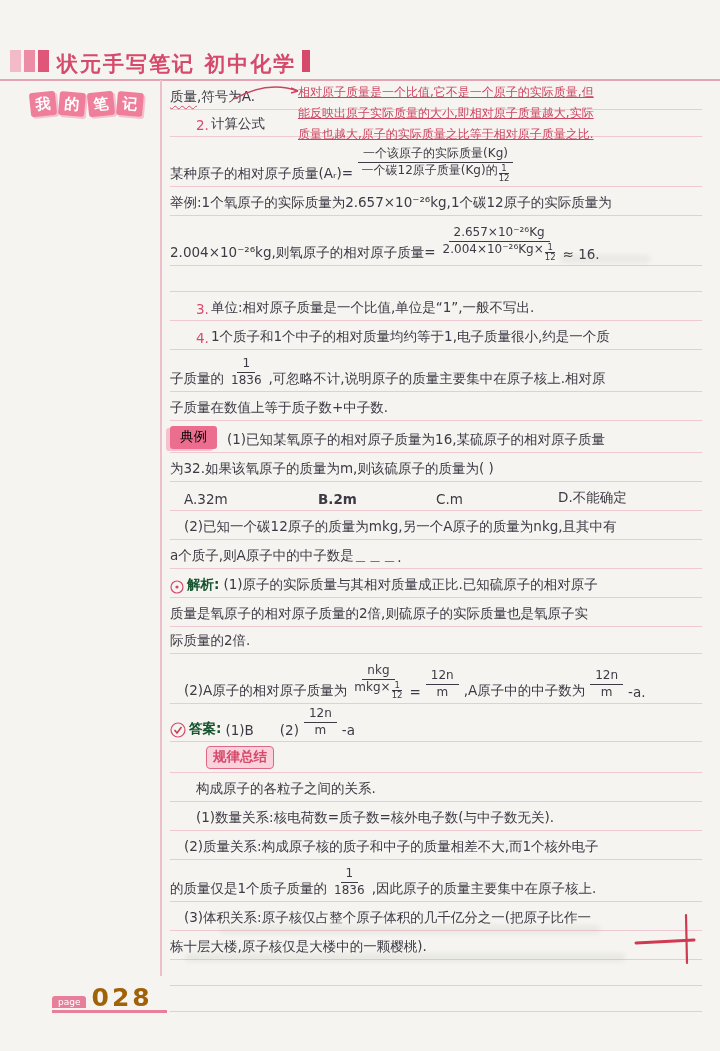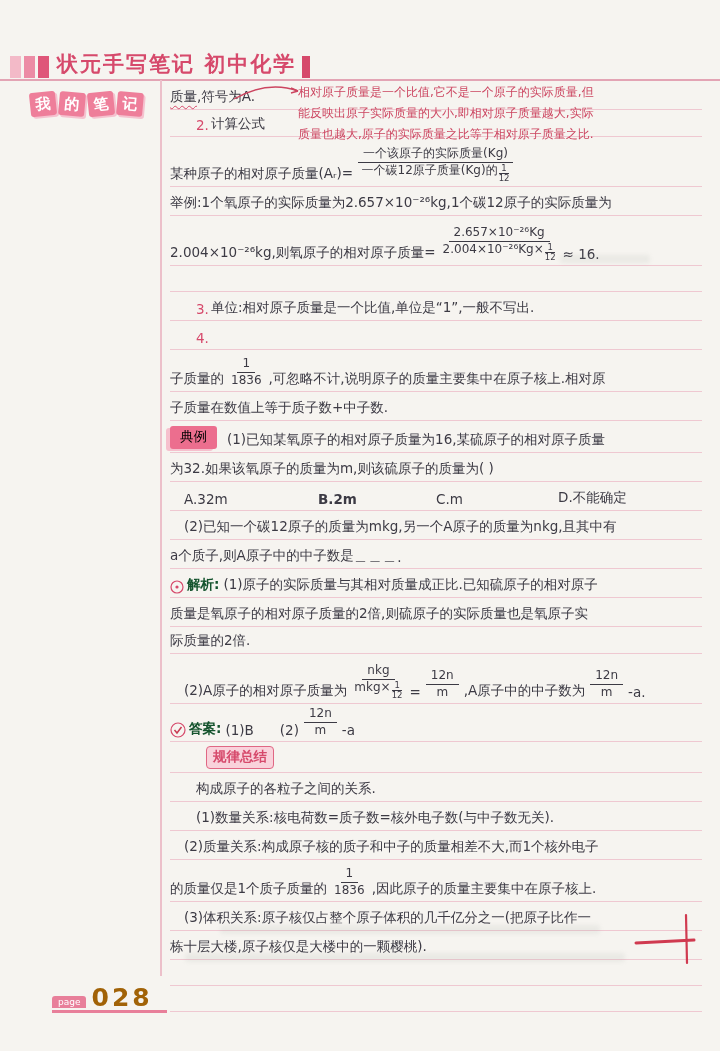--- a/index.html
+++ b/index.html
@@ -3,21 +3,21 @@
 <meta charset="utf-8">
 <style>
   * { margin:0; padding:0; box-sizing:border-box; }
   html,body { background:#e9e6e2; }
   .page {
     position:relative; width:720px; height:1051px; margin:0 auto;
     background:#f6f4f0; overflow:hidden;
     font-family:"DejaVu Sans", sans-serif; color:#3c3a44;
   }
   
-  .header { position:absolute; top:50px; left:10px; display:flex; align-items:flex-end; }
+  .header { position:absolute; top:50px; left:10px; display:flex; align-items:flex-start; }
   .hblocks { display:flex; gap:3px; margin-right:8px; }
   .hblocks i { width:11px; height:22px; display:block; }
   .hb1{ background:#f3bac8; } .hb2{ background:#ec8ca5; } .hb3{ background:#df5679; }
   .htitle { font-size:21px; font-weight:bold; color:#d6496b; letter-spacing:2px; }
   .hbar { width:8px; height:22px; background:#d6496b; margin-left:6px; }
   .header-rule { position:absolute; top:79px; left:0; width:720px; height:2px; background:#e3a4b4; }
   
   .vdivider { position:absolute; top:80px; left:160px; width:2px; height:896px; background:#ecc0ca; }
   
   .mybadge { position:absolute; top:92px; left:30px; display:flex; }
@@ -37,21 +37,21 @@
   .nline.tall { min-height:50px; }
   .nline.mid  { min-height:42px; }
   .nline.empty{ min-height:26px; }
   .ind  { padding-left:26px; }
   .ind2 { padding-left:14px; }
   .pinknum { color:#d6496b; margin-right:2px; }
   .wavy { text-decoration:underline wavy #d6496b 1px; text-underline-offset:4px; }
   
   .annotation {
     position:absolute; left:128px; top:-4px; width:404px;
-    color:#cc4560; font-size:12px; line-height:21px; white-space:normal; z-index:3;
+    color:#cc4560; font-size:12px; line-height:21px; white-space:normal; z-index:3;text-decoration:underline;
   }
   .annotation .al { display:block; }
   .arrow-svg { position:absolute; left:62px; top:0px; z-index:3; }
   
   .frac { display:inline-flex; flex-direction:column; align-items:center; vertical-align:middle; margin:0 5px; line-height:1.15; }
   .frac .fn { padding:0 5px 1px; border-bottom:1px solid #3c3a44; font-size:12px; display:inline-flex; align-items:flex-end; }
   .frac .fd { padding:1px 2px 0; font-size:12px; display:inline-flex; align-items:flex-start; }
   .mfrac { display:inline-flex; flex-direction:column; align-items:center; font-size:8.5px; line-height:1.05; margin-left:1px; vertical-align:middle; }
   .mfrac .mn { border-bottom:1px solid #3c3a44; padding:0 2px; }
   
@@ -158,20 +158,21 @@
 
     <div class="nline empty"></div>
 
     <div class="nline ind">
       <span class="pinknum">3.</span>
       <span>单位:相对原子质量是一个比值,单位是“1”,一般不写出.</span>
     </div>
 
     <div class="nline ind">
       <span class="pinknum">4.</span>
+      <span>1个质子和1个中子的相对质量均约等于1,电子质量很小,约是一个质</span>
     </div>
     <div class="nline mid">
       <span>子质量的</span>
       <span class="frac">
         <span class="fn">1</span>
         <span class="fd">1836</span>
       </span>
       <span>,可忽略不计,说明原子的质量主要集中在原子核上.相对原</span>
     </div>
     <div class="nline">

